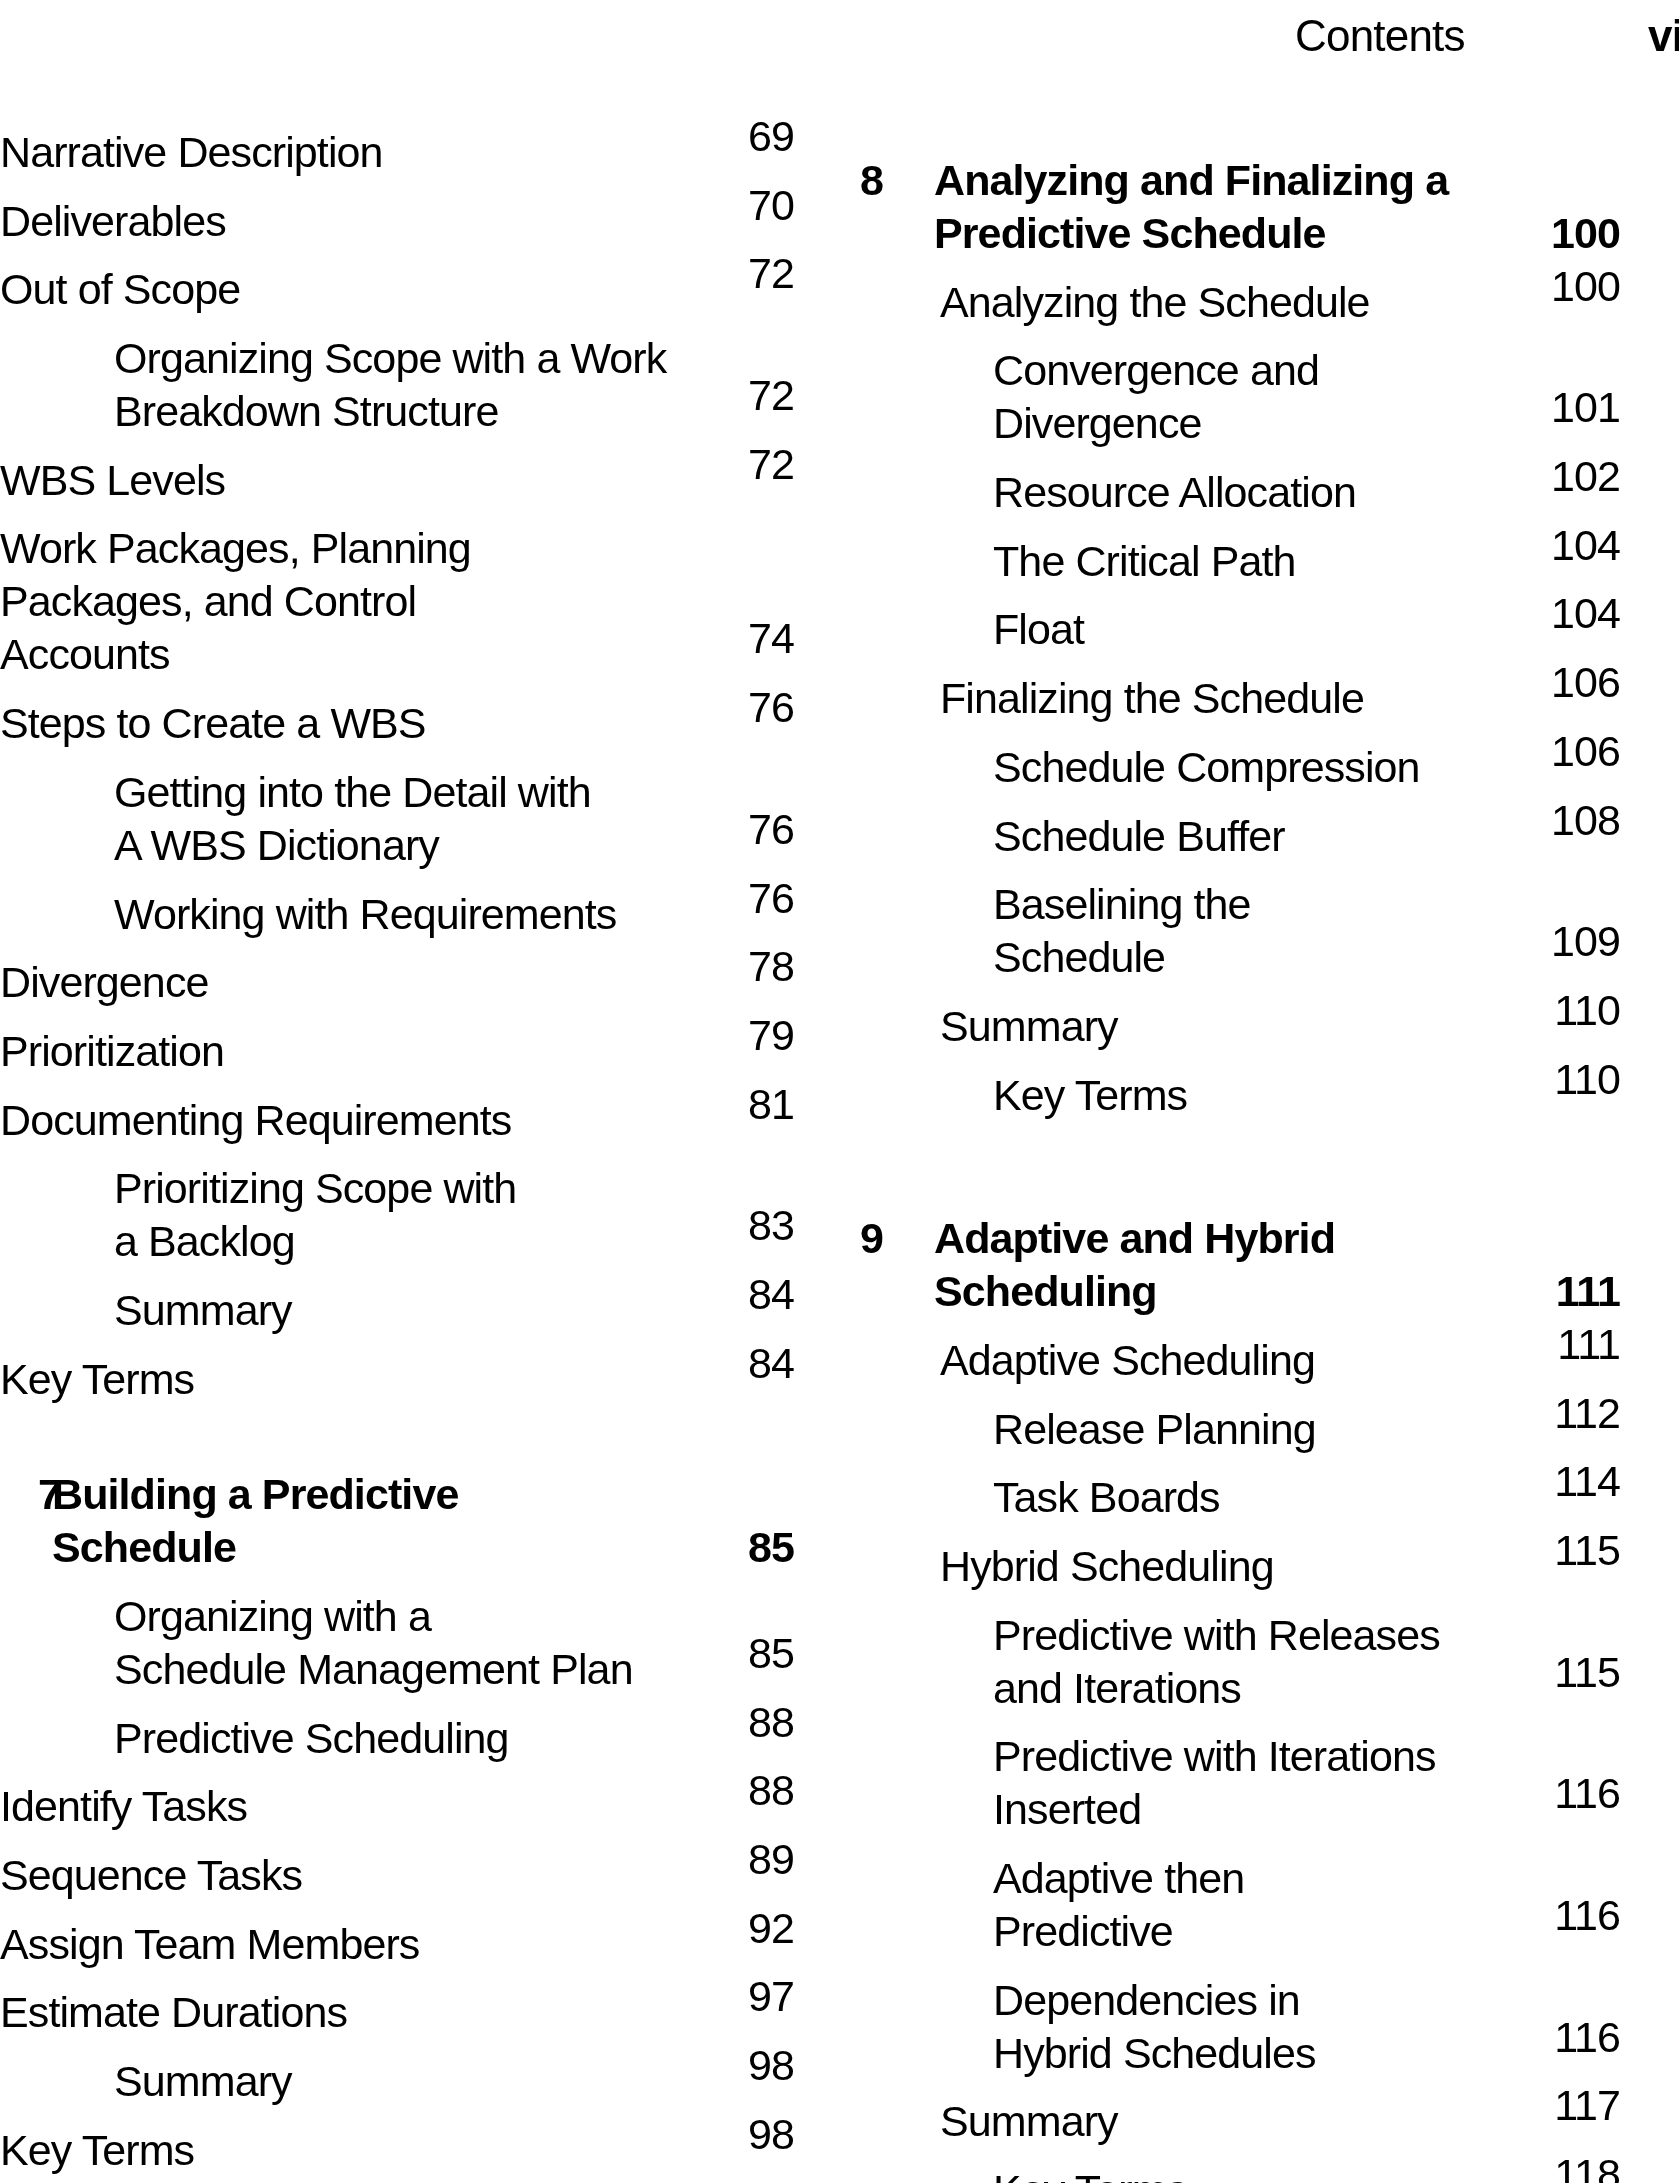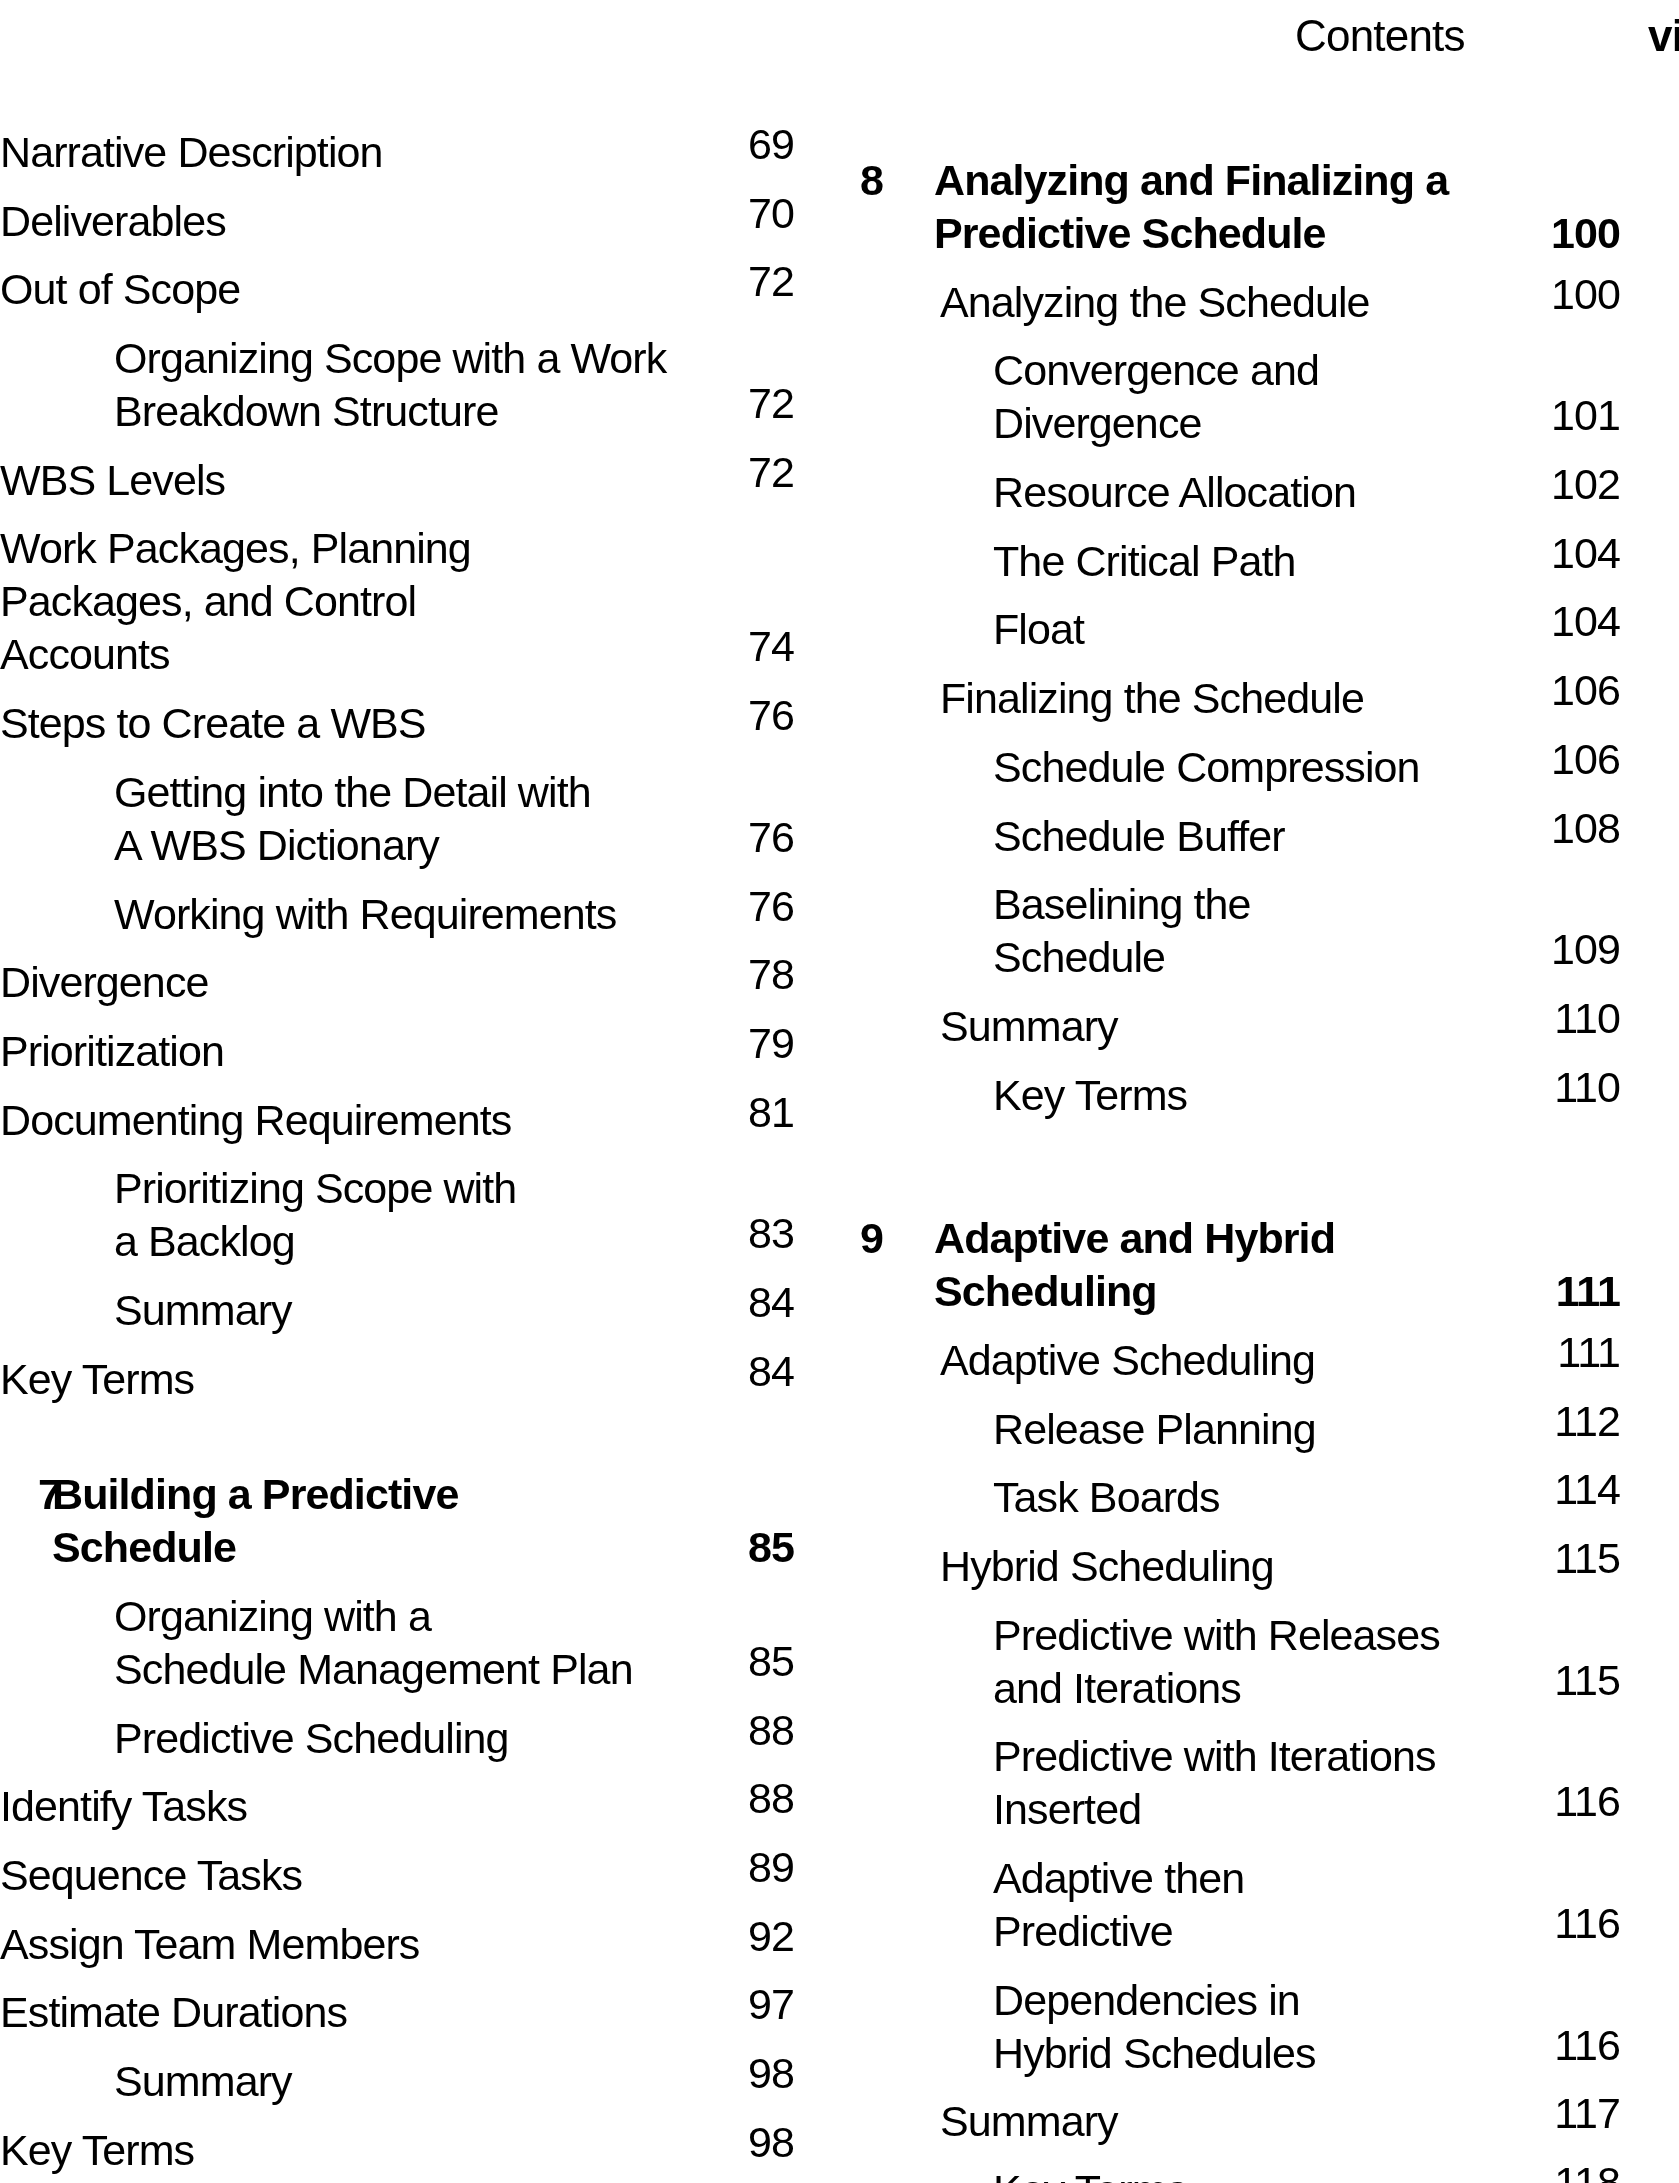--- a/index.html
+++ b/index.html
@@ -7,21 +7,21 @@
          font-family: "Liberation Sans", sans-serif; color: #000; }
   .header { position: absolute; top: 6.3px; left: 0; width: 1348px; height: 63px; }
   .header .title { position: absolute; left: 1295px; top: 4.7px; font-size: 44px; letter-spacing: -0.8px; }
   .header .pageno { position: absolute; left: 1648px; top: 4.7px; font-size: 44px; font-weight: bold; letter-spacing: -0.8px; }
   .col { position: absolute; top: 126px; }
   .col.left { left: 0; width: 794px; }
   .col.right { left: 822px; width: 798px; }
   .entry { position: relative; font-size: 43px; line-height: 53px; letter-spacing: -0.9px;
            margin-bottom: 15.7px; }
   .entry .text { display: block; white-space: pre-line; }
-  .entry .page { position: absolute; right: 0; bottom: 8px; text-align: right; }
+  .entry .page { position: absolute; right: 0; bottom: 16px; text-align: right; }
   .entry.l1 .text { padding-left: 114px; }
   .entry.l2 .text { }
   .col.right .entry.l1 .text { padding-left: 118px; }
   .col.right .entry.l2 .text { padding-left: 171px; }
   .entry.l1 .text, .entry.l2 .text { max-width: 598px; }
   .chapter { position: relative; font-size: 43px; line-height: 53px; font-weight: bold;
              letter-spacing: -0.9px; margin-bottom: 15.7px; }
   .chapter .num { position: absolute; left: 38px; top: 0; }
   .col.right .chapter .num { left: 38px; }
   .chapter .ctitle { display: block; padding-left: 52px; white-space: pre-line; max-width: 598px; }

